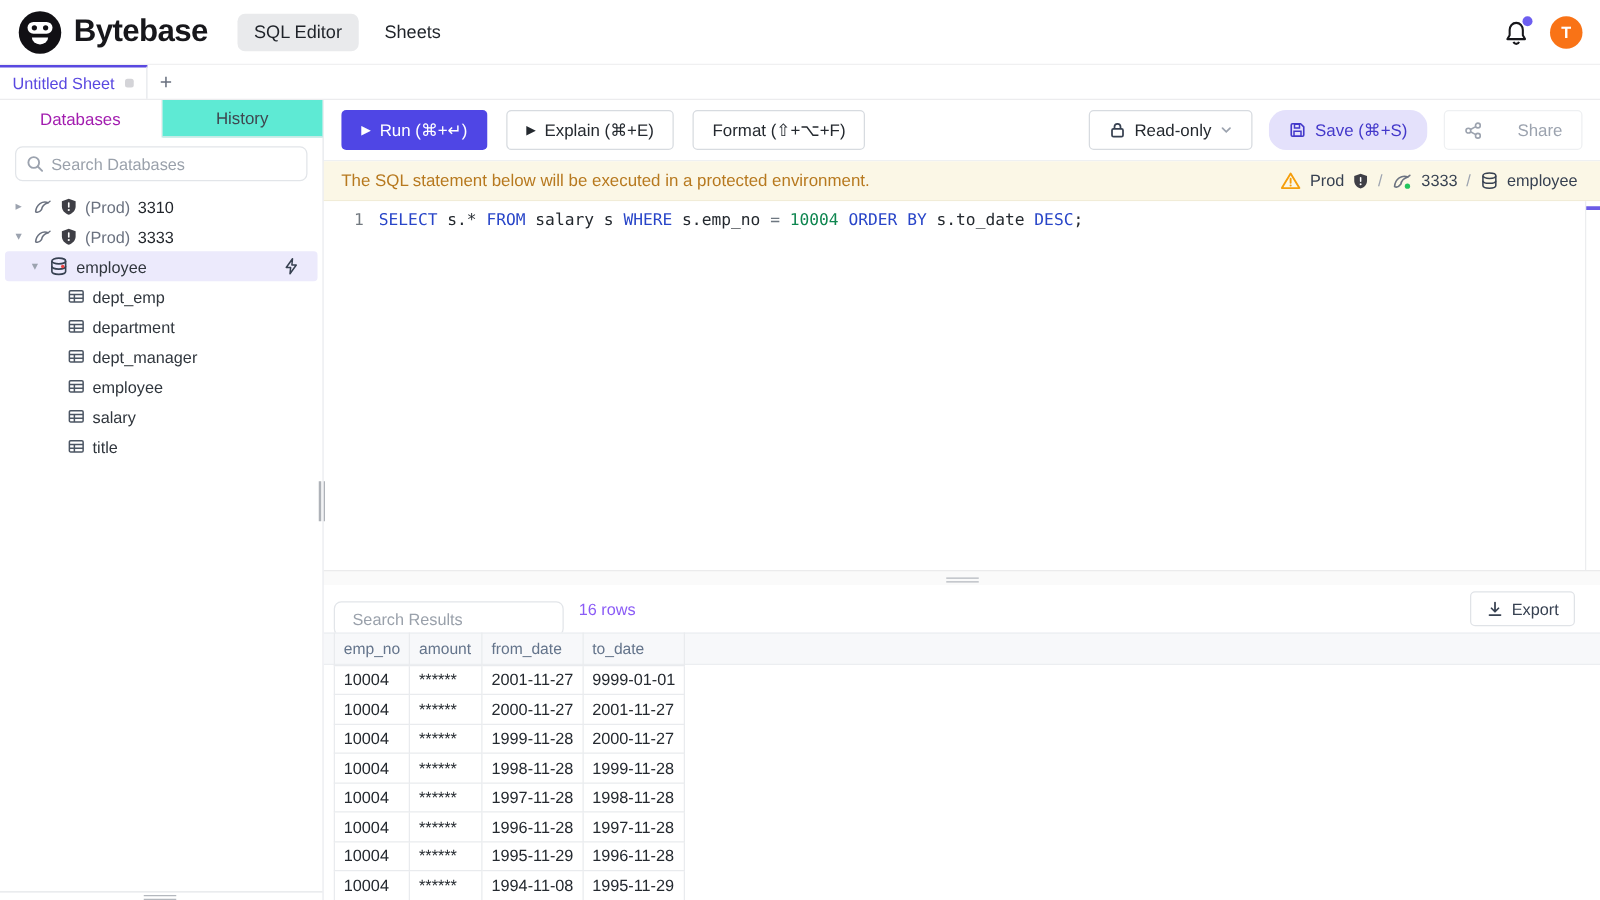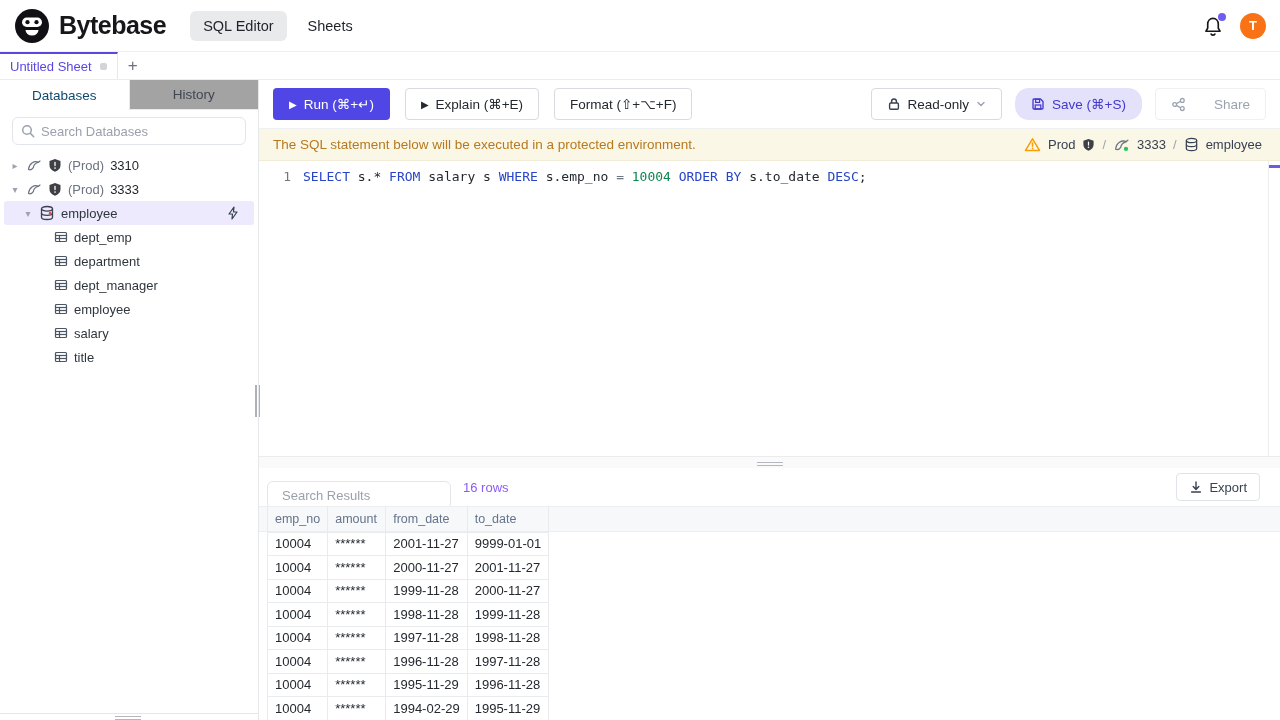--- a/index.html
+++ b/index.html
@@ -35,22 +35,22 @@
 
   
   .main { flex:1; display:flex; min-height:0; }
 
   
   .sidebar { width:259px; flex:0 0 auto; border-right:1px solid #e5e7eb; position:relative;
     display:flex; flex-direction:column; background:#fff; }
   .side-tabs { height:30px; display:flex; flex:0 0 auto; }
   .side-tab { flex:1; display:flex; align-items:center; justify-content:center; font-size:13.5px;
     cursor:pointer; }
-  .side-tab.active { background:#fff; color:#0c4a6e; border-right:1px solid #e9eaec; }
-  .side-tab.inactive { background:#a3a3a3; color:#3f4750; border-bottom:1px solid #e9eaec; }
+  .side-tab.active { background:#fff; color:#a21caf; border-right:1px solid #e9eaec; }
+  .side-tab.inactive { background:#5eead4; color:#3f4750; border-bottom:1px solid #e9eaec; }
   .side-search { padding:7px 12px 6px 12px; flex:0 0 auto; }
   .search-box { height:28px; border:1px solid #e2e5e9; border-radius:6px; display:flex;
     align-items:center; padding:0 8px; gap:6px; background:#fff; }
   .search-box input { border:none; outline:none; flex:1; font-size:13px; color:#1f2329;
     font-family:"Liberation Sans", sans-serif; background:transparent; }
   .search-box input::placeholder { color:#9aa1ab; }
   .tree { flex:1; overflow:hidden; padding-top:2px; }
   .tree-row { height:24px; display:flex; align-items:center; gap:6px; font-size:13px;
     color:#30363d; cursor:pointer; }
   .tree-row .caret { color:#9ca3af; font-size:10px; width:10px; text-align:center; }
@@ -460,21 +460,21 @@
                 </tr>
                 <tr>
                   <td class="col-0">10004</td>
                   <td class="col-1">******</td>
                   <td class="col-2">1995-11-29</td>
                   <td class="col-3">1996-11-28</td>
                 </tr>
                 <tr>
                   <td class="col-0">10004</td>
                   <td class="col-1">******</td>
-                  <td class="col-2">1994-02-29</td>
+                  <td class="col-2">1994-11-08</td>
                   <td class="col-3">1995-11-29</td>
                 </tr>
               </tbody>
           </table>
         </div>
       </div>
 
     </section>
   </div>
 </div>

